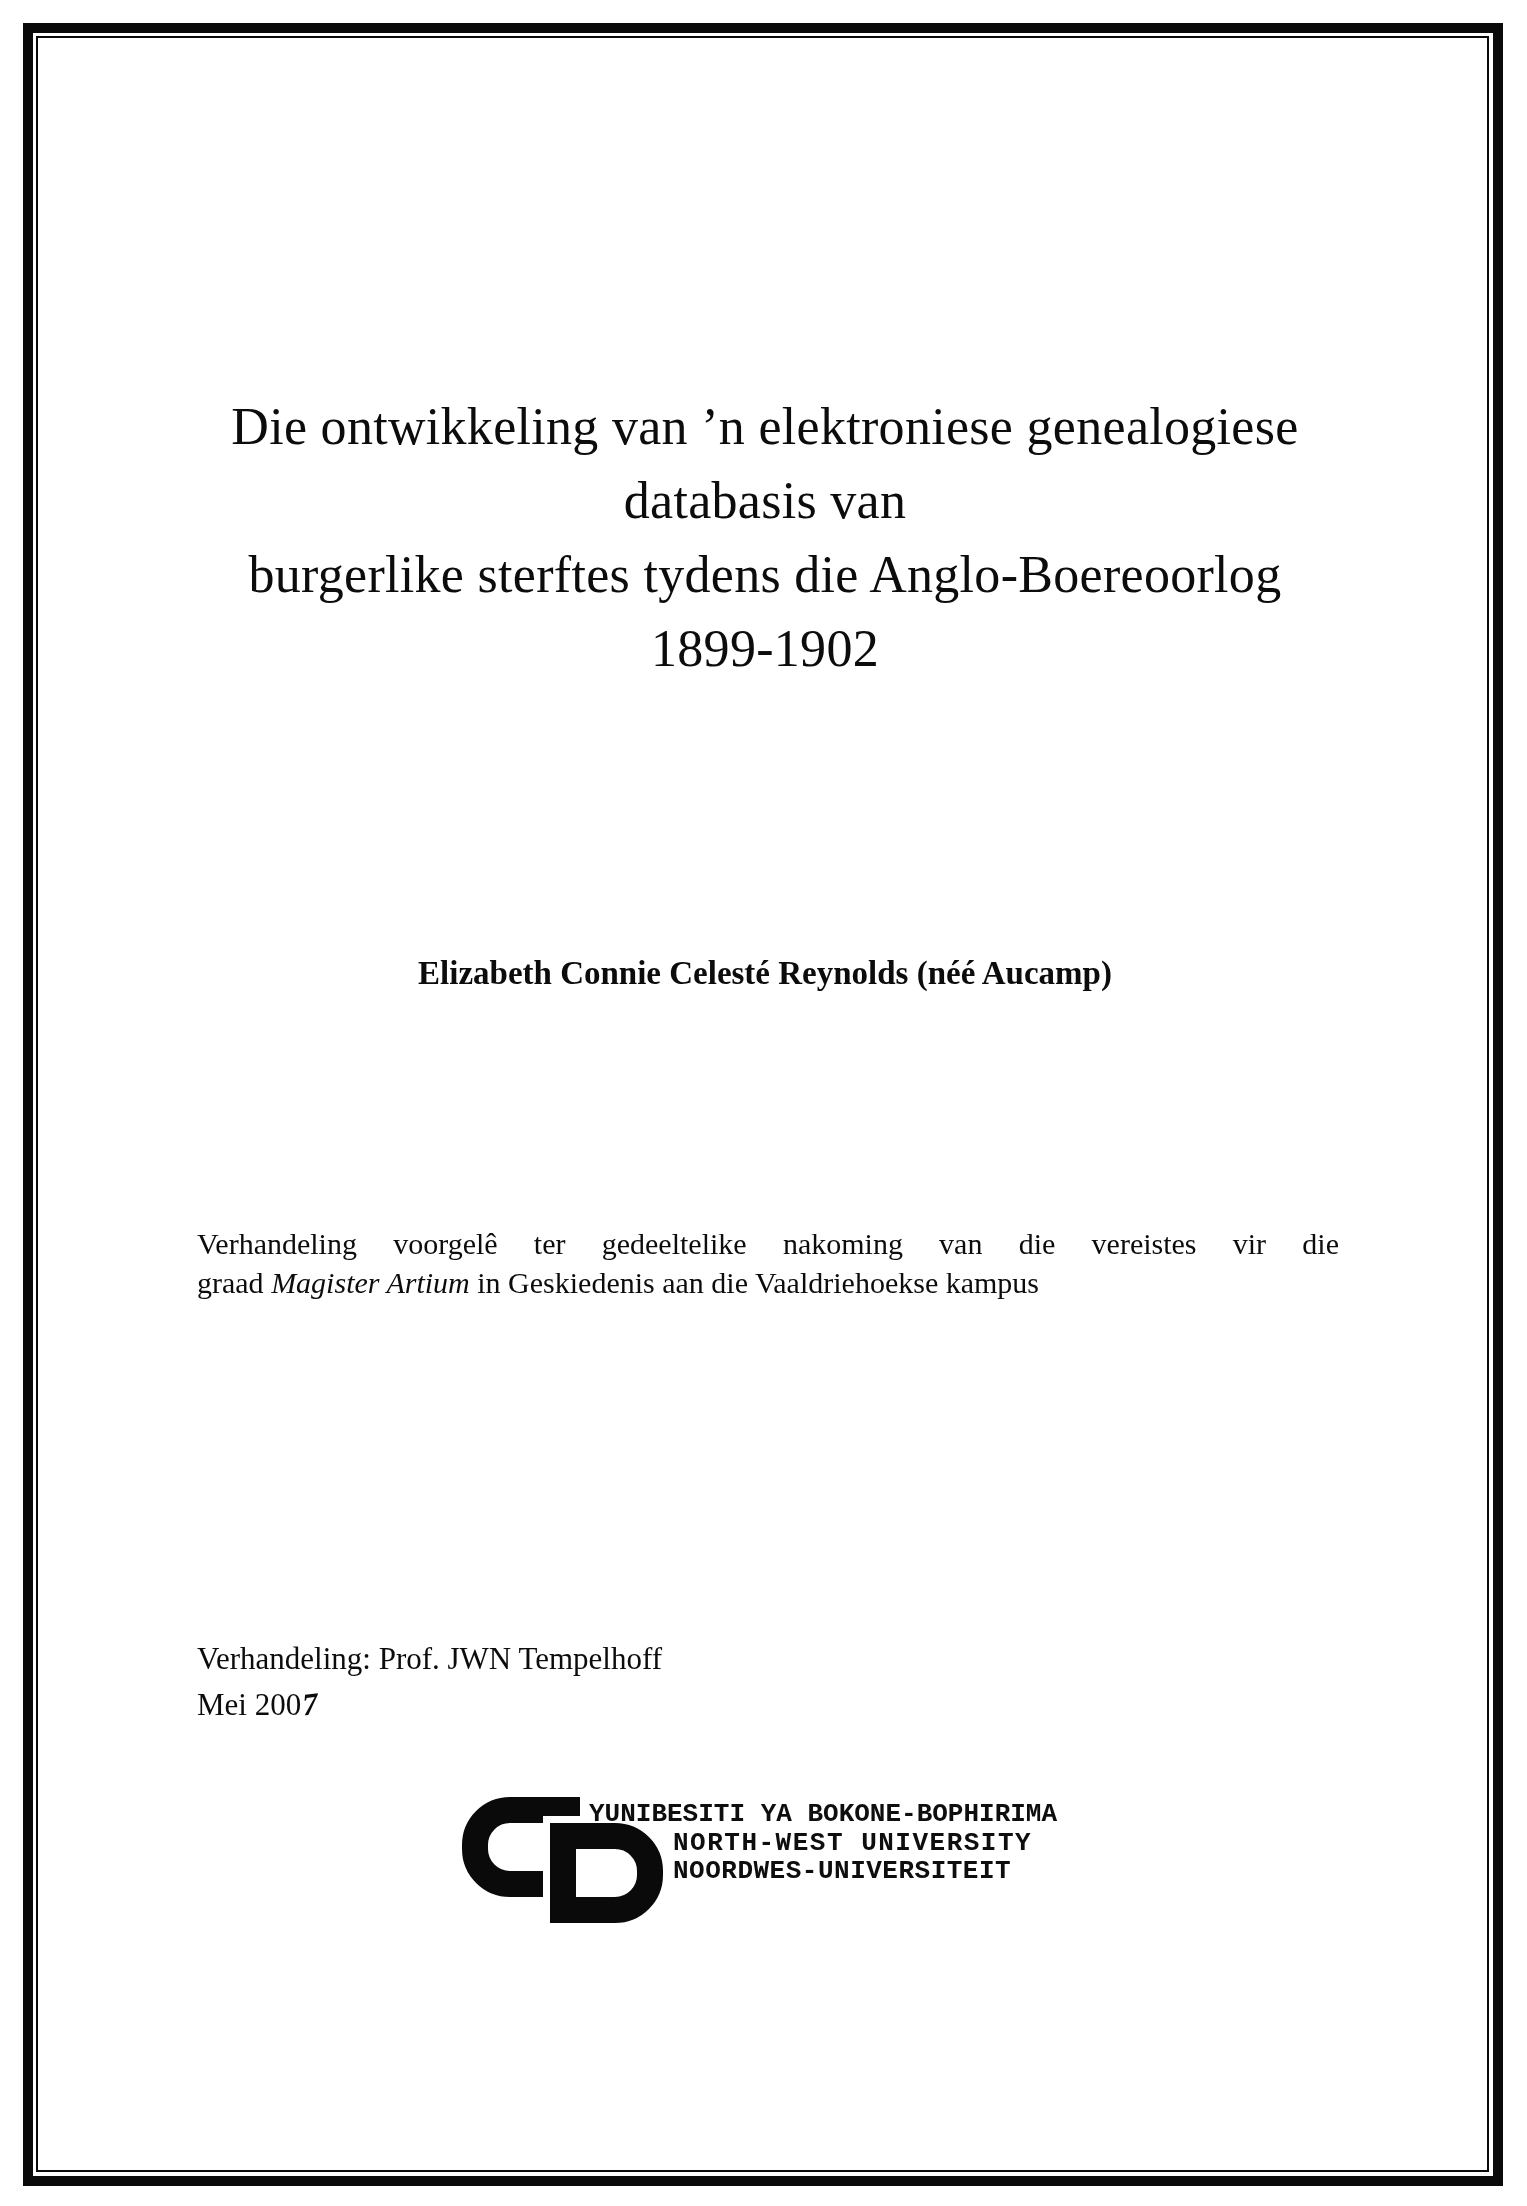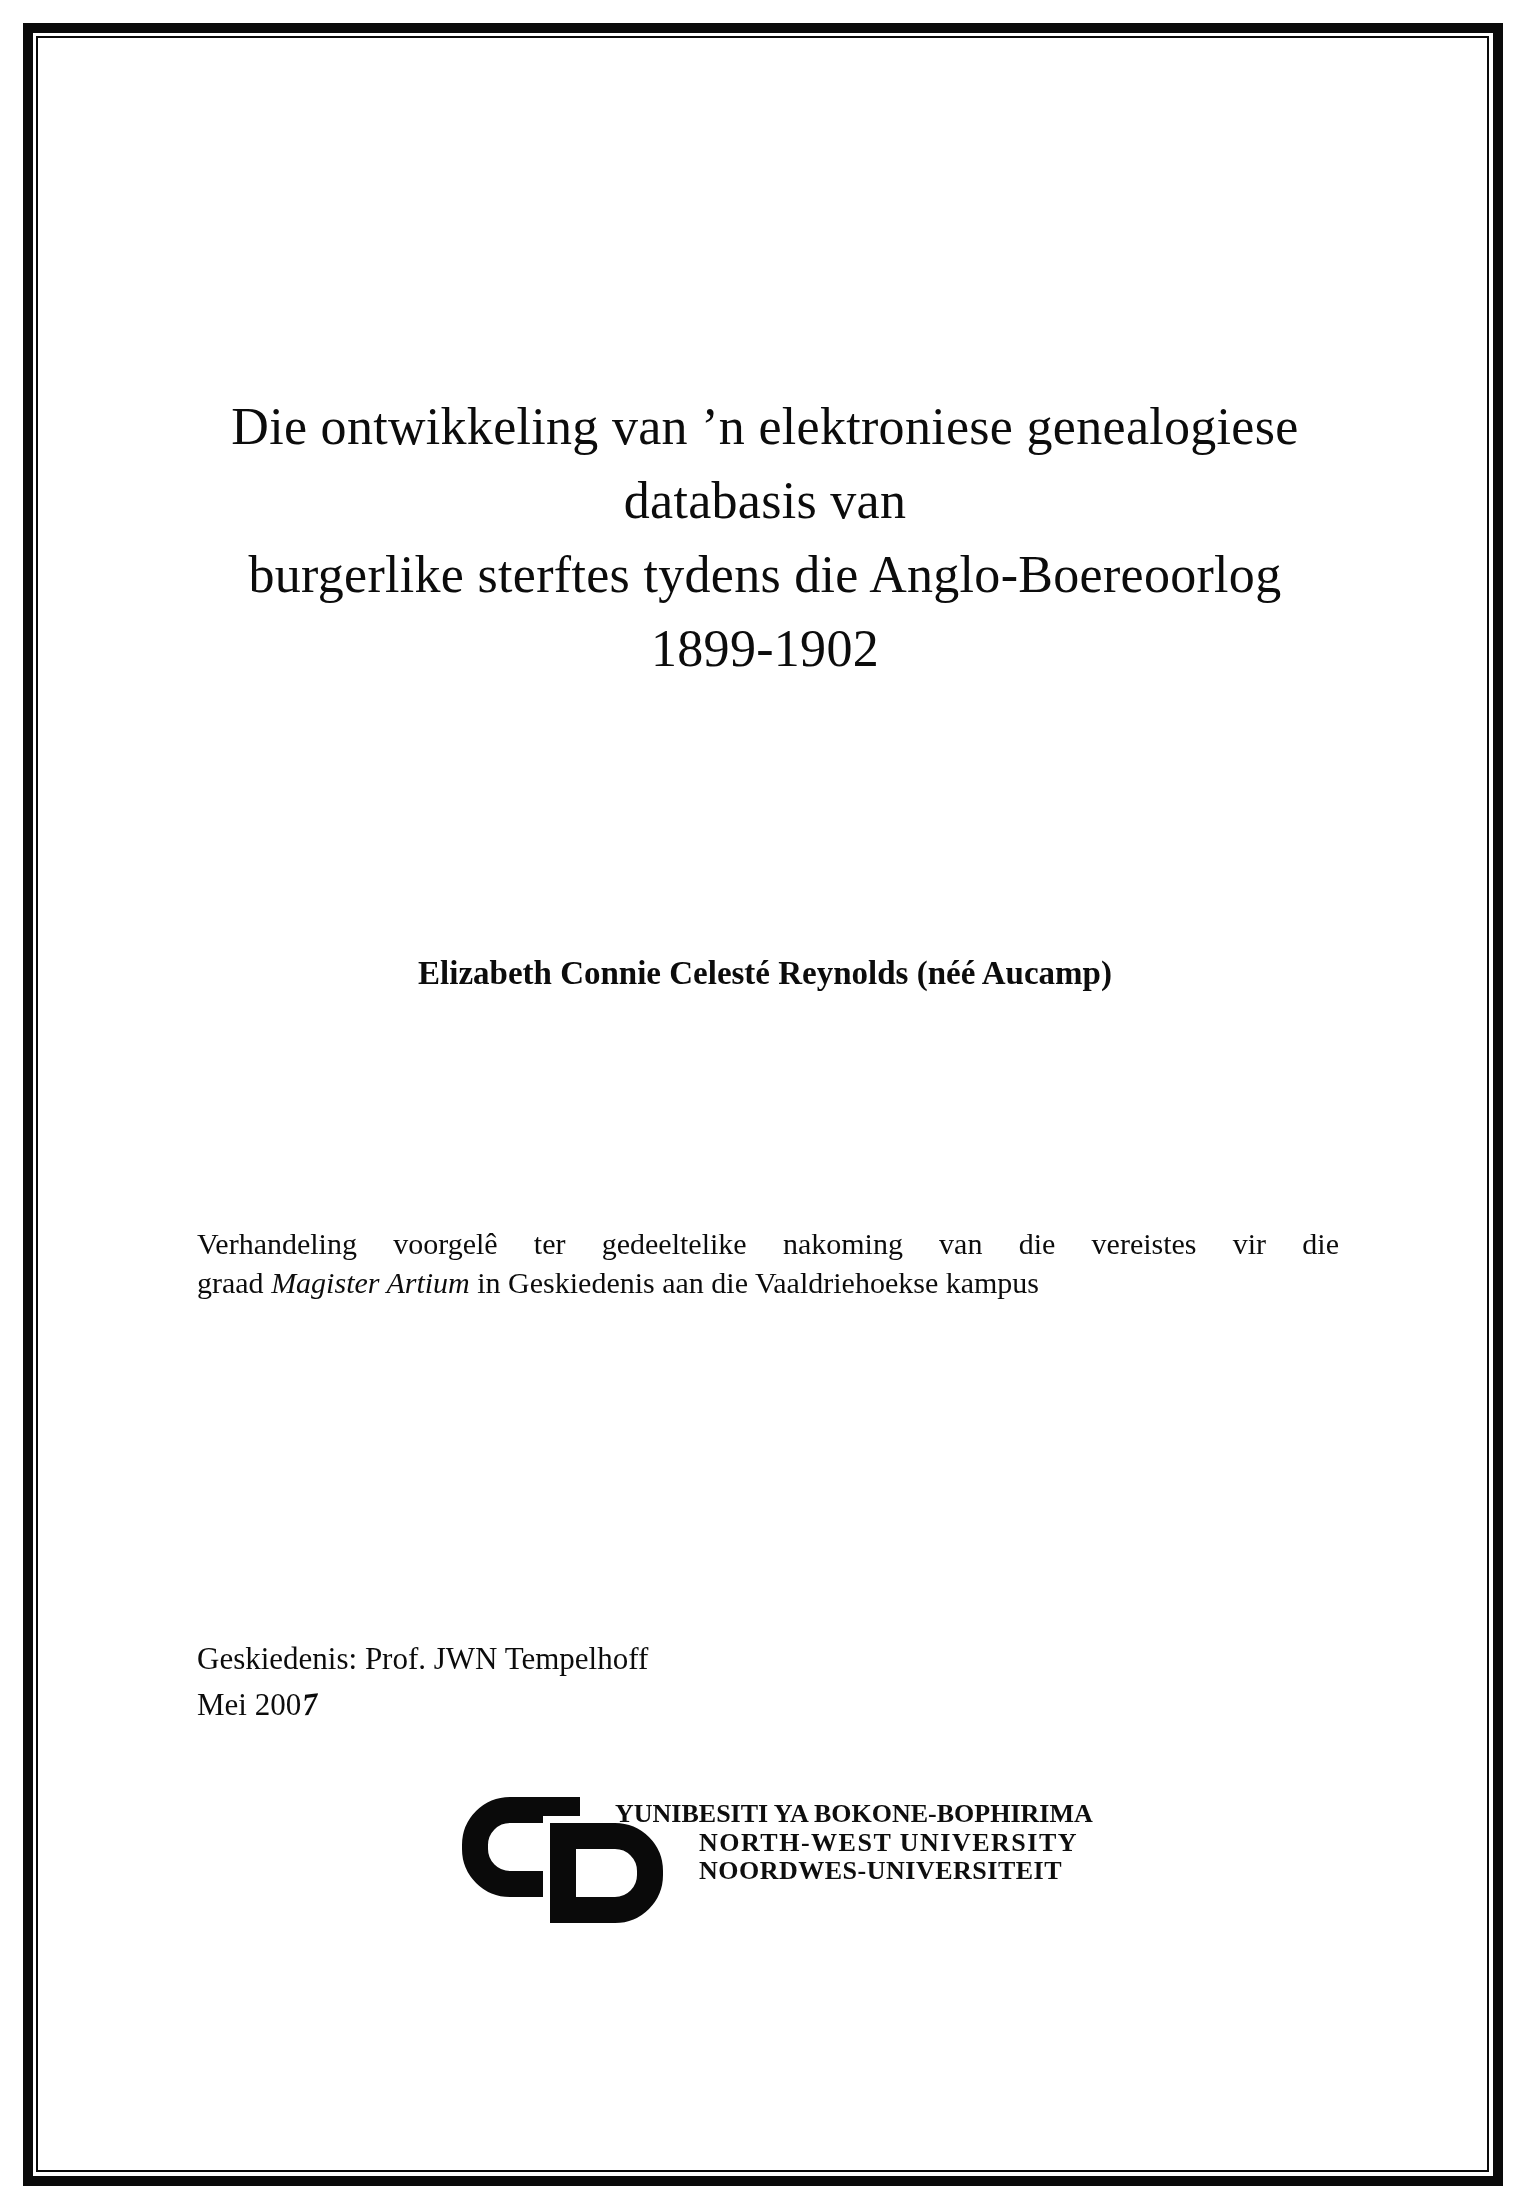--- a/index.html
+++ b/index.html
@@ -75,27 +75,26 @@
     transform-origin: 50% 80%;
   }
   .logo-mark {
     position: absolute;
     left: 462px; top: 1797px;
     width: 205px; height: 132px;
   }
   .logo-text {
     position: absolute;
     left: 589px; top: 1800px;
-    font-family: Liberation Serif, serif;
+    font-family: Liberation Mono, monospace;
     font-weight: 700;
     font-size: 26px;
     line-height: 28.5px;
     color: #0e0e0e;
     white-space: nowrap;
-    margin-left: 26px;
   }
   .logo-text .lt2, .logo-text .lt3 {
     margin-left: 84px;
   }
   .logo-text .lt2 {
     letter-spacing: 1.5px;
   }
   .logo-text .lt3 {
     letter-spacing: 0.5px;
   }
@@ -115,21 +114,21 @@
 
 
   <div class="author">Elizabeth Connie Celesté Reynolds (néé Aucamp)</div>
 
   <div class="statement">
     <div class="st-line1">Verhandeling voorgelê ter gedeeltelike nakoming van die vereistes vir die</div>
     <div class="st-line2"><span>graad </span><span class="italic">Magister Artium</span><span> in Geskiedenis aan die Vaaldriehoekse kampus</span></div>
   </div>
 
   <div class="supervisor">
-    <div>Geskiedenis: Prof. JWN Tempelhoff</div>
+    <div>Verhandeling: Prof. JWN Tempelhoff</div>
     <div><span>Mei 200</span><span class="digit7">7</span></div>
   </div>
 
   <svg class="logo-mark" viewBox="0 0 205 132" xmlns="http://www.w3.org/2000/svg" aria-hidden="true">
 
     <path d="M 105 13 H 48 A 35 35 0 0 0 13 48 V 52 A 35 35 0 0 0 48 87 H 105 Z" fill="none" stroke="#0a0a0a" stroke-width="26"></path>
 
     <path d="M 101 39 H 153 A 35 35 0 0 1 188 74 V 78 A 35 35 0 0 1 153 113 H 101 Z" fill="none" stroke="#ffffff" stroke-width="40"></path>
 
     <path d="M 101 39 H 153 A 35 35 0 0 1 188 74 V 78 A 35 35 0 0 1 153 113 H 101 Z" fill="none" stroke="#0a0a0a" stroke-width="26"></path>

